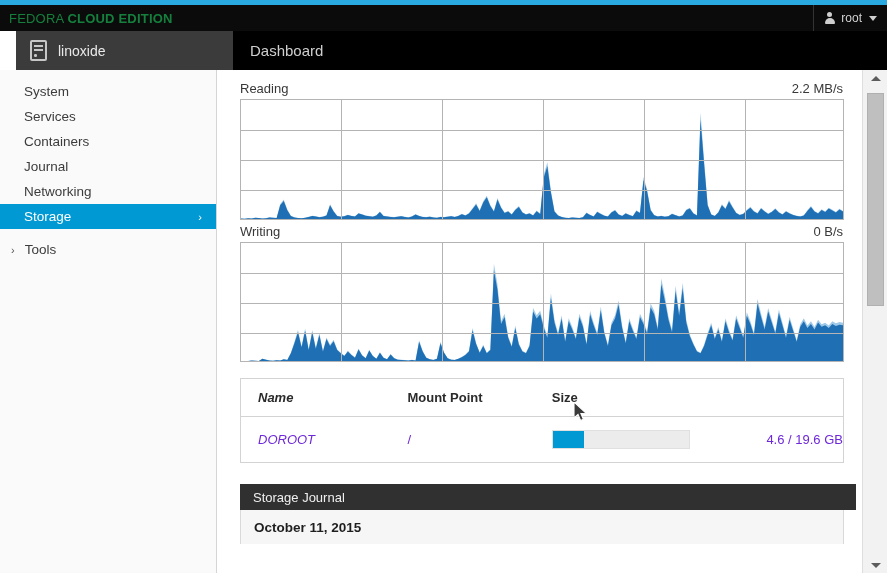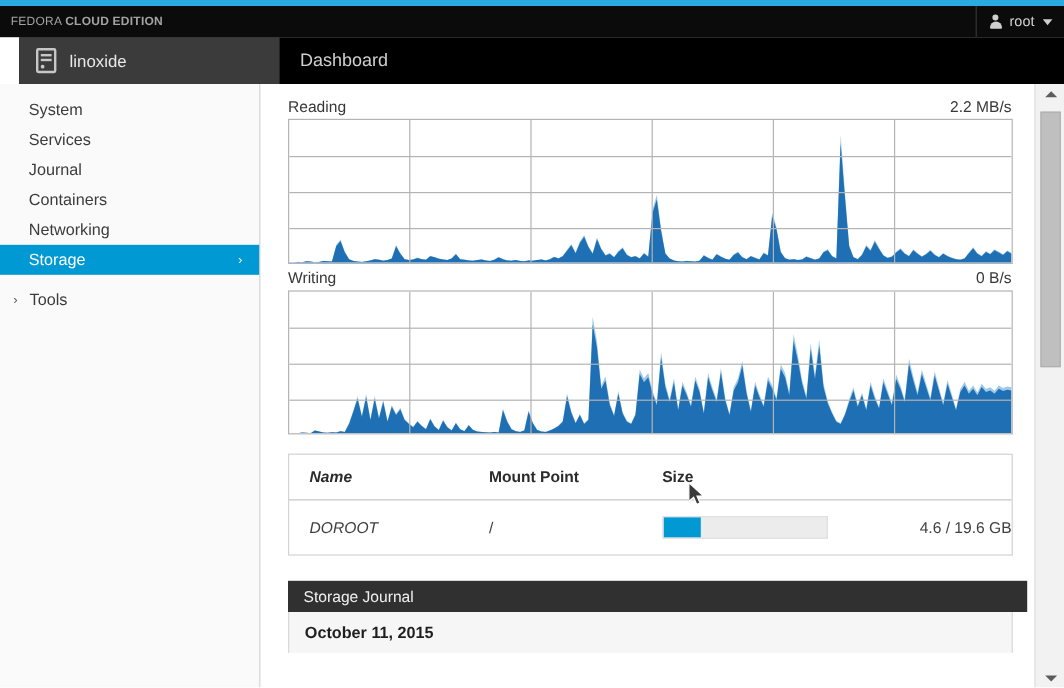--- a/index.html
+++ b/index.html
@@ -17,21 +17,21 @@
     background: #29abe2;
   }
 
   
   .masthead {
     position: absolute; top: 5px; left: 0; width: 887px; height: 26px;
     background: #0b0b0b;
     display: flex; align-items: center;
   }
   .brand {
-    color: #a3a3a3; font-size: 10px; letter-spacing: .2px;
+    color: #15803d; font-size: 13px; letter-spacing: .2px;
     padding-left: 9px; white-space: nowrap;
   }
   .brand .b-light { font-weight: 400; }
   .brand .b-bold { font-weight: bold; }
   .masthead-right {
     margin-left: auto; height: 26px; display: flex; align-items: center;
     border-left: 1px solid #333; padding: 0 10px 0 10px;
   }
   .user-menu {
     display: flex; align-items: center; gap: 6px;
@@ -147,21 +147,21 @@
     height: 44px; display: flex; align-items: center;
     padding-left: 17px; font-size: 13.5px; color: #3b3b3b;
     background: #f7f7f7; border-bottom: 1px solid #d3d3d3;
   }
   table.fs-table { width: 100%; border-collapse: collapse; }
   table.fs-table th {
     text-align: left; font-size: 13px; font-weight: bold; color: #2b2b2b;
     padding: 11px 0 11px 17px; border-bottom: 1px solid #d3d3d3;
   }
   table.fs-table td {
-    font-size: 13px; color: #404040; padding: 13px 0 13px 17px;
+    font-size: 13px; color: #6d28d9; padding: 13px 0 13px 17px;
     vertical-align: middle;
     margin-top: 10px;
   }
   th.col-name, td.col-name   { width: 150px; font-style: italic; }
   th.col-mount, td.col-mount { width: 145px; }
   th.col-size,  td.col-size  { width: 215px; }
   td.col-usage { text-align: right; padding-right: 19px; white-space: nowrap; }
 
   .progress-track {
     width: 138px; height: 19px; background: #ececec;
@@ -251,24 +251,24 @@
   </div>
 
   <div class="sidebar">
     <div class="nav-item">
       <span>System</span>
     </div>
     <div class="nav-item">
       <span>Services</span>
     </div>
     <div class="nav-item">
+      <span>Containers</span>
+    </div>
+    <div class="nav-item">
       <span>Journal</span>
-    </div>
-    <div class="nav-item">
-      <span>Containers</span>
     </div>
     <div class="nav-item">
       <span>Networking</span>
     </div>
     <div class="nav-item active">
       <span>Storage</span>
       <span class="chev-right">›</span>
     </div>
     <div class="nav-sep"></div>
     <div class="nav-group">

